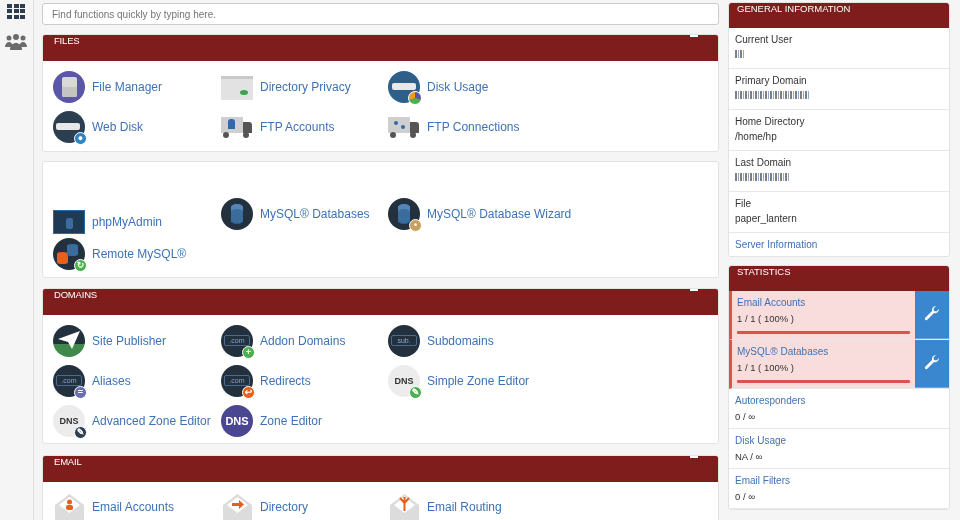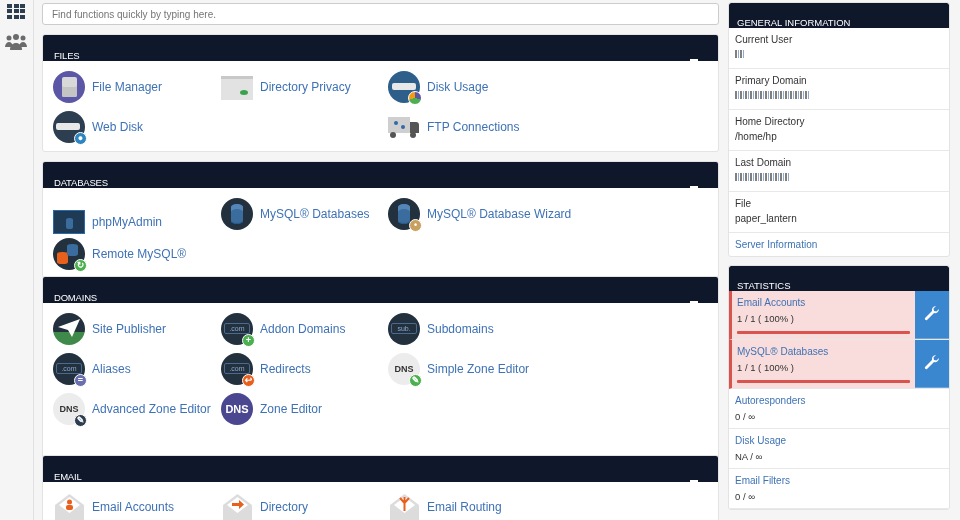--- a/index.html
+++ b/index.html
@@ -4,21 +4,21 @@
 <style>
 *{box-sizing:border-box;margin:0;padding:0}
 body{width:960px;height:520px;overflow:hidden;background:#f5f5f5;font-family:"Liberation Sans",sans-serif;font-size:10px;color:#333;position:relative}
 .sidebar{position:absolute;left:0;top:0;width:34px;height:520px;background:#f5f5f5;border-right:1px solid #e0e0e0}
 .sb-icon{position:absolute;left:5px;width:22px;height:22px;display:flex;align-items:center;justify-content:center}
 .grid9{display:grid;grid-template-columns:repeat(3,5px);gap:1.5px}
 .grid9 span{width:5px;height:4px;background:#2c3e50;display:block}
 .main{position:absolute;left:42px;top:0;width:677px}
 .search{position:absolute;left:0;top:3px;width:677px;height:22px;background:#fff;border:1px solid #ccc;border-radius:3px;padding:0 9px;font-size:10px;color:#777;font-family:"Liberation Sans",sans-serif;outline:none}
 .panel{position:absolute;left:0;width:677px;background:#fff;border:1px solid #e3e3e3;border-radius:3px}
-.panel-hd{height:26px;background:#0f172a;color:#fff;font-size:9.5px;padding-left:11px;display:flex;align-items:flex-end;justify-content:space-between;padding-right:20px;border-radius:2px 2px 0 0}
+.panel-hd{height:26px;background:#7f1d1d;color:#fff;font-size:9.5px;padding-left:11px;display:flex;align-items:flex-start;justify-content:space-between;padding-right:20px;border-radius:2px 2px 0 0}
 .panel-hd .ttl{letter-spacing:-0.2px}
 .collapse{width:8px;height:2px;background:#fff;display:block;cursor:pointer}
 .item{position:absolute;display:flex;align-items:center;height:34px;cursor:pointer}
 .item .ic{width:33px;height:33px;margin-right:6px;position:relative;flex-shrink:0}
 .item .lbl{color:#3e72b5;font-size:12px;white-space:nowrap}
 .circ{width:32px;height:32px;border-radius:50%;position:absolute;left:0;top:0}
 .badge{position:absolute;width:13px;height:13px;border-radius:50%;right:-1px;bottom:-1px;border:1.5px solid #fff;display:flex;align-items:center;justify-content:center;color:#fff;font-size:9px;font-weight:bold;line-height:1}
 .com{position:absolute;left:3px;top:10px;width:26px;height:11px;border:1px solid #4a6a90;border-radius:2px;color:#8aa8cc;font-size:7px;text-align:center;line-height:9px}
 .dns{position:absolute;left:0;top:0;width:32px;height:32px;display:flex;align-items:center;justify-content:center;font-weight:bold;font-size:9px}
 .db-stack{position:absolute;left:10px;top:6px;width:12px;height:20px;background:#3a6d9e;border-radius:6px/3px;box-shadow:inset 0 5px 0 #5486b8,inset 0 -1px 0 #2a5a88}
@@ -100,38 +100,44 @@
       <span class="lbl">Disk Usage</span>
     </div>
     <div class="item" style="left:10px;top:75px">
       <div class="ic">
         <div class="circ" style="background:#2c3e50"></div>
         <div style="position:absolute;left:3px;top:12px;width:24px;height:7px;background:#e8e8e8;border-radius:2px"></div>
         <div class="badge" style="background:#2e86c1">●</div>
       </div>
       <span class="lbl">Web Disk</span>
     </div>
+    <div class="item" style="left:178px;top:75px">
+      <div class="ic">
+        <div style="position:absolute;left:0;top:6px;width:22px;height:16px;background:#cfcfcf"></div>
+        <div style="position:absolute;left:7px;top:8px;width:7px;height:10px;background:#2e6aa8;border-radius:3px 3px 0 0"></div>
+        <div style="position:absolute;left:22px;top:11px;width:9px;height:11px;background:#555;border-radius:0 3px 0 0"></div>
+        <div style="position:absolute;left:2px;top:21px;width:6px;height:6px;border-radius:50%;background:#555"></div>
+        <div style="position:absolute;left:22px;top:21px;width:6px;height:6px;border-radius:50%;background:#555"></div>
+      </div>
+      <span class="lbl">FTP Accounts</span>
+    </div>
     <div class="item" style="left:345px;top:75px">
       <div class="ic">
         <div style="position:absolute;left:0;top:6px;width:22px;height:16px;background:#cfcfcf"></div>
         <div style="position:absolute;left:6px;top:10px;width:4px;height:4px;background:#2e6aa8;border-radius:50%"></div>
         <div style="position:absolute;left:13px;top:14px;width:4px;height:4px;background:#2e6aa8;border-radius:50%"></div>
         <div style="position:absolute;left:22px;top:11px;width:9px;height:11px;background:#555;border-radius:0 3px 0 0"></div>
         <div style="position:absolute;left:2px;top:21px;width:6px;height:6px;border-radius:50%;background:#555"></div>
         <div style="position:absolute;left:22px;top:21px;width:6px;height:6px;border-radius:50%;background:#555"></div>
       </div>
       <span class="lbl">FTP Connections</span>
     </div>
   </div>
 
   <div class="panel" style="top:161px;height:117px">
-    <div class="panel-hd">
-      <span class="ttl">DATABASES</span>
-      <span class="collapse"></span>
-    </div>
     <div class="item" style="left:10px;top:43px">
       <div class="ic">
         <div style="position:absolute;left:0;top:4px;width:32px;height:24px;background:#1f3a55;border:1.5px solid #2a6aa8"></div>
         <div style="position:absolute;left:13px;top:12px;width:7px;height:11px;background:#3a6d9e;border-radius:3px/2px"></div>
       </div>
       <span class="lbl">phpMyAdmin</span>
     </div>
     <div class="item" style="left:178px;top:35px">
       <div class="ic">
         <div class="circ" style="background:#23313f"></div>
@@ -151,21 +157,21 @@
       <div class="ic">
         <div class="circ" style="background:#23313f"></div>
         <div style="position:absolute;left:4px;top:14px;width:11px;height:12px;background:#e8601c;border-radius:5px/2px"></div>
         <div style="position:absolute;left:14px;top:6px;width:11px;height:12px;background:#3a6d9e;border-radius:5px/2px"></div>
         <div class="badge" style="background:#4caf50">↻</div>
       </div>
       <span class="lbl">Remote MySQL®</span>
     </div>
   </div>
 
-  <div class="panel" style="top:276px;height:194px">
+  <div class="panel" style="top:288px;height:156px">
     <div class="panel-hd">
       <span class="ttl">DOMAINS</span>
       <span class="collapse"></span>
     </div>
     <div class="item" style="left:10px;top:35px">
       <div class="ic">
         <div class="circ" style="background:linear-gradient(180deg,#23313f 60%,#3f8a4a 60%)"></div>
         <svg style="position:absolute;left:5px;top:6px" width="22" height="18" viewBox="0 0 22 18">
             <path d="M0 8L22 0L14 18L10 11Z" fill="#fff"></path>
           </svg>

